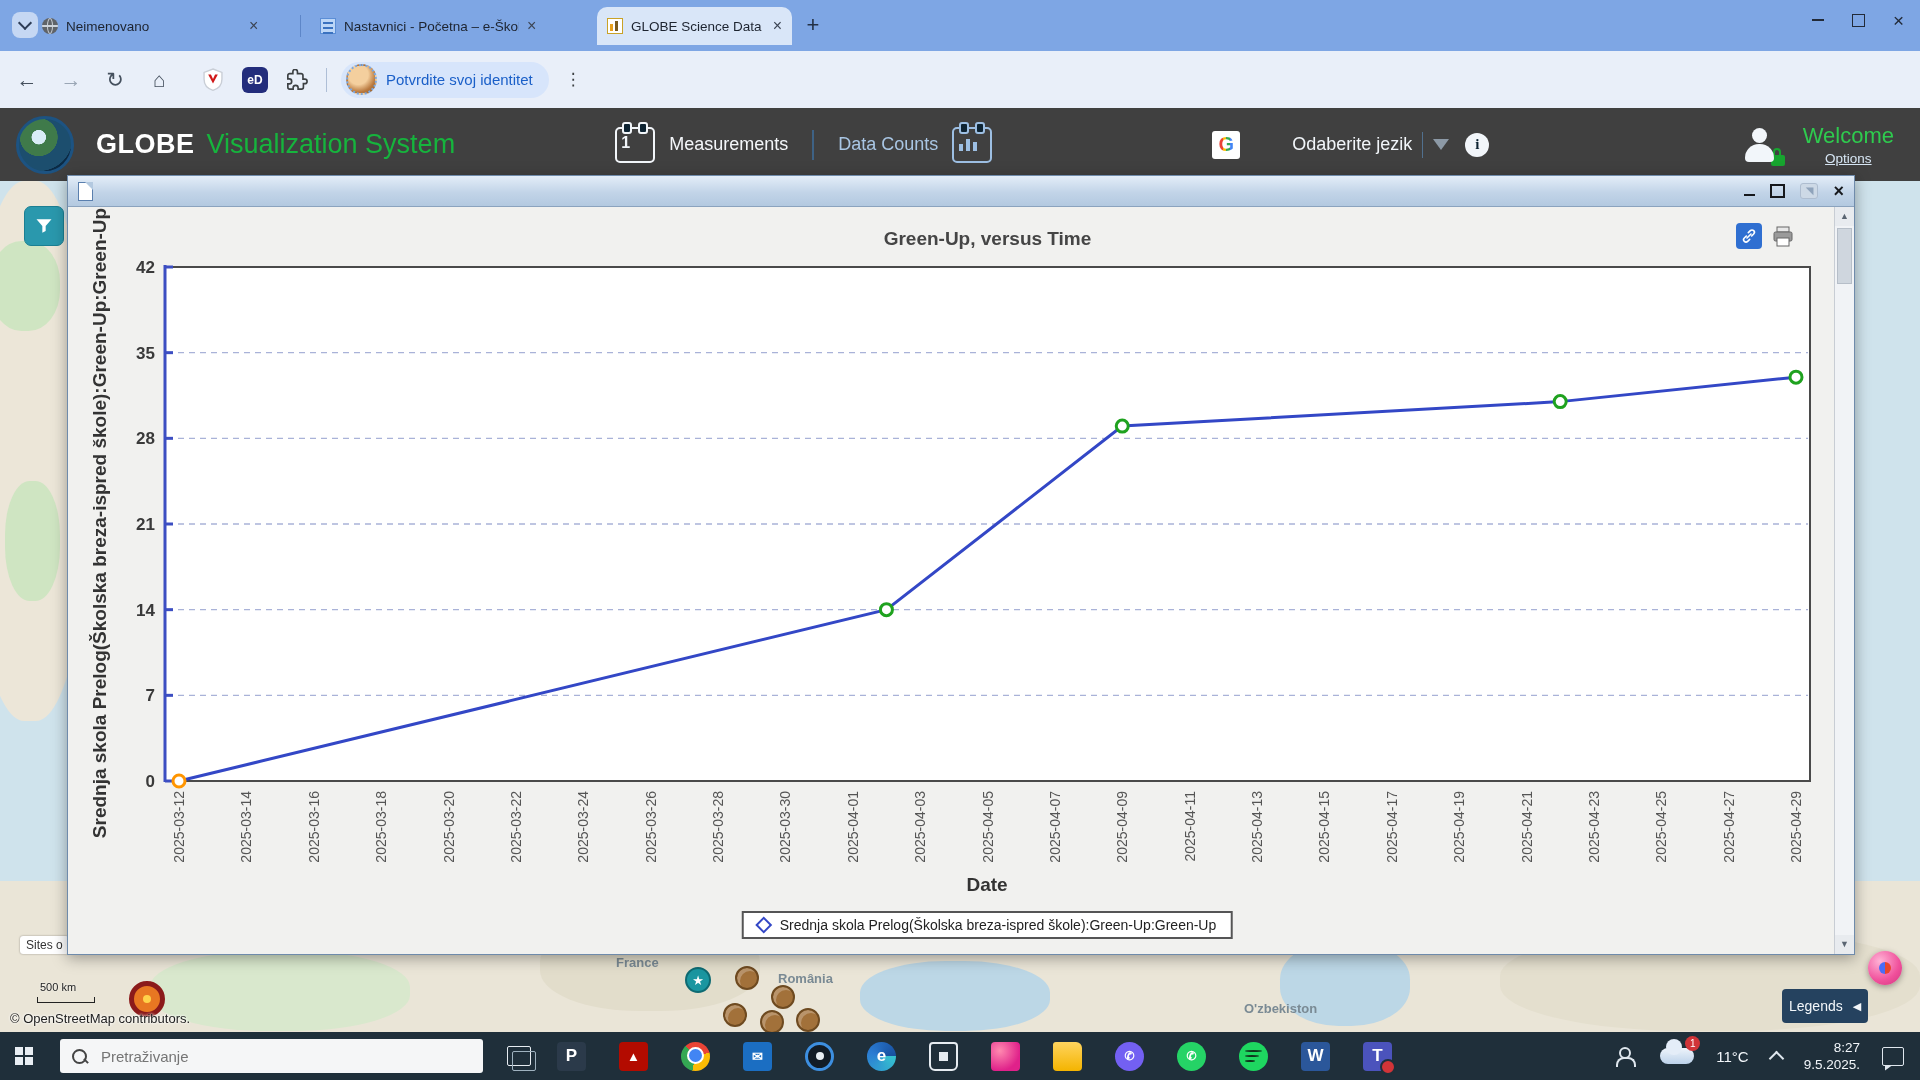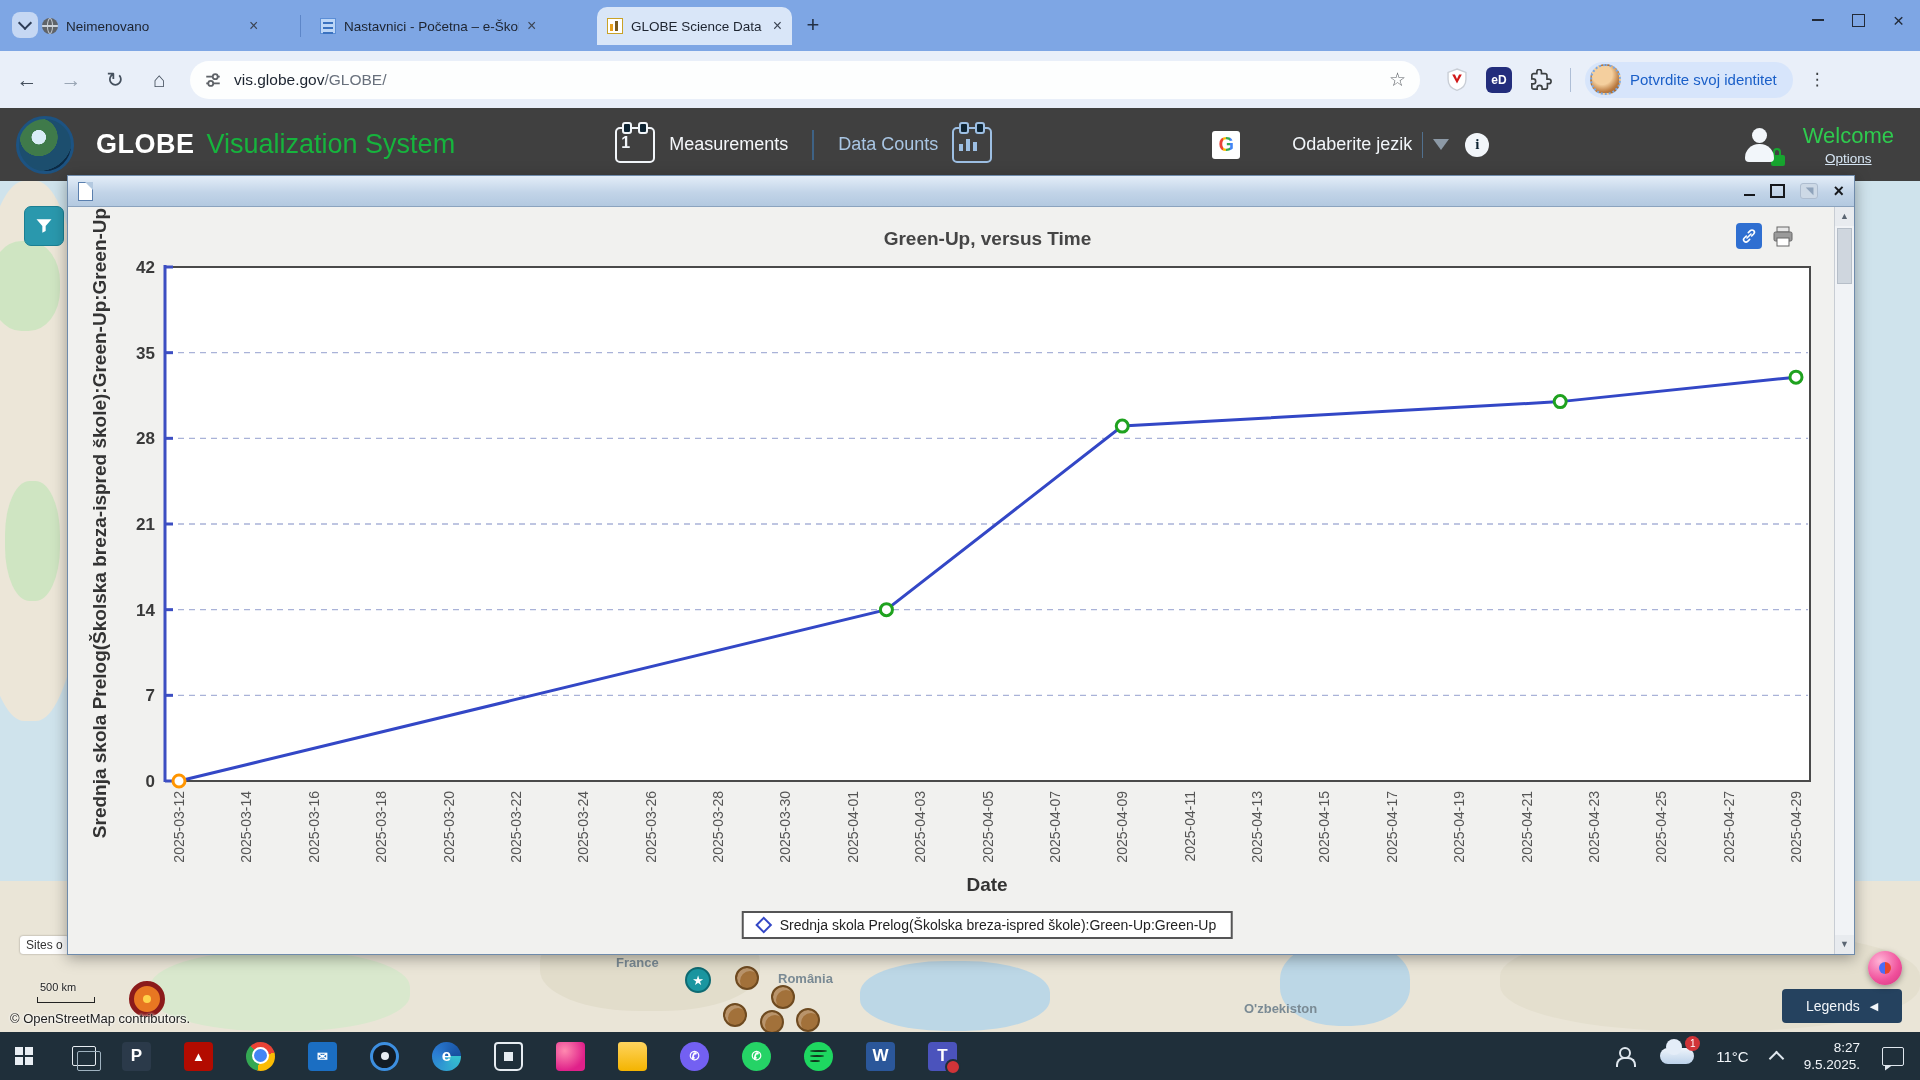--- a/index.html
+++ b/index.html
@@ -123,21 +123,21 @@
 
   
   .map{left:0;top:181px;width:1920px;height:851px;background:#cfe3ec;}
   .blob{border-radius:45%;}
   .map-label{font-size:13px;color:#7a8a94;font-weight:bold;}
   .sites-chip{background:#fff;border-radius:3px;padding:2px 6px;font-size:12px;color:#333;box-shadow:0 0 2px rgba(0,0,0,.4);}
   .scale-txt{font-size:11px;color:#222;text-shadow:0 0 2px #fff;}
   .scale-bar{width:56px;height:5px;border:1px solid #222;border-top:none;}
   .attrib{font-size:13px;color:#1c1c1c;text-shadow:0 0 3px #fff,0 0 3px #fff;}
   .legends-btn{background:#25425f;border-radius:4px;color:#f2f6fa;font-size:14px;
-    display:flex;align-items:center;gap:10px;padding:9px 24px;}
+    display:flex;align-items:center;gap:10px;padding:9px 7px;}
   .mk{border-radius:50%;box-sizing:border-box;}
   .mk-teal{width:26px;height:26px;background:#1a96a0;border:2px solid #0e6a72;color:#fff;font-size:13px;
     display:flex;align-items:center;justify-content:center;}
   .mk-brown{width:24px;height:24px;background:#a2713a;border:2px solid #6e4a20;
     box-shadow:inset 3px 3px 0 rgba(255,255,255,.25);}
   .mk-red{width:36px;height:36px;background:#e87722;border:5px solid #8b1a1a;}
   .mk-red::after{content:"";display:block;width:8px;height:8px;border-radius:50%;background:#ffd24a;margin:9px auto;}
   .ai-fab{width:34px;height:34px;border-radius:50%;background:radial-gradient(circle at 35% 30%,#ffb3d6,#f0509b 60%,#d23580);
     box-shadow:0 2px 6px rgba(0,0,0,.35);display:flex;align-items:center;justify-content:center;}
   .ai-fab i{width:12px;height:12px;border-radius:50%;background:linear-gradient(90deg,#4a6cf7 50%,#e8452c 50%);display:block;}
@@ -218,31 +218,20 @@
       <span class="wc-max"></span>
       <span class="wc-close">×</span>
     </div>
   </div>
 
   <div class="abs toolbar">
     <span class="navbtn">←</span>
     <span class="navbtn disabled">→</span>
     <span class="navbtn">↻</span>
     <span class="navbtn">⌂</span>
-    <div class="urlbar">
-      <svg width="18" height="18" viewBox="0 0 16 16" style="margin-right:12px;">
-        <line x1="2" y1="5" x2="14" y2="5" stroke="#5f6368" stroke-width="1.6"></line>
-          <circle cx="10" cy="5" r="2.2" fill="#fff" stroke="#5f6368" stroke-width="1.6"></circle>
-        <line x1="2" y1="11" x2="14" y2="11" stroke="#5f6368" stroke-width="1.6"></line>
-          <circle cx="6" cy="11" r="2.2" fill="#fff" stroke="#5f6368" stroke-width="1.6"></circle>
-      </svg>
-      <span class="url-host">vis.globe.gov</span>
-        <span class="url-path">/GLOBE/</span>
-      <span class="star">☆</span>
-    </div>
     <div class="ext-icons">
       <svg width="22" height="24" viewBox="0 0 16 17">
         <path d="M8 0.5 14.5 3v5c0 4.4-3 7-6.5 8C4.5 15 1.5 12.4 1.5 8V3Z" fill="#fff" stroke="#c9ced6"></path>
         <path d="M4.5 4.5 8 11l3.5-6.5h-2L8 7.8 6.5 4.5Z" fill="#d01818"></path>
       </svg>
       <span class="eD">eD</span>
       <svg width="22" height="22" viewBox="0 0 24 24">
         <path d="M20.5 11h-2V7a2 2 0 0 0-2-2h-4V3a2.5 2.5 0 0 0-5 0v2H4a2 2 0 0 0-2 2v3.8h1.5a2.7 2.7 0 0 1 0 5.4H2V20a2 2 0 0 0 2 2h3.8v-1.5a2.7 2.7 0 0 1 5.4 0V22H17a2 2 0 0 0 2-2v-4h1.5a2.5 2.5 0 0 0 0-5Z" fill="none" stroke="#3c4043" stroke-width="1.8"></path>
       </svg>
       <span class="ext-sep"></span>
@@ -435,20 +424,24 @@
 
   <div class="abs taskbar">
     <div class="startbtn">
       <span class="winlogo">
           <i></i>
           <i></i>
           <i></i>
           <i></i>
         </span>
     </div>
+    <div class="tsearch">
+      <span class="mag"></span>
+      <input placeholder="Pretraživanje" style="">
+    </div>
     <span class="taskview"></span>
 
     <div class="apps">
       <span class="ticon" style="background:#2b3a4a;">P</span>
       <span class="ticon" style="background:#b30b00;font-size:13px;">▲</span>
       <span class="ticon circ chrome-ic"></span>
       <span class="ticon" style="background:#1b6ec2;font-size:13px;">✉</span>
       <span class="ticon circ" style="background:#121c26;border:3px solid #3d8fe0;box-sizing:border-box;">
           <i style="width:8px;height:8px;border-radius:50%;background:#e8eef3;"></i>
         </span>

